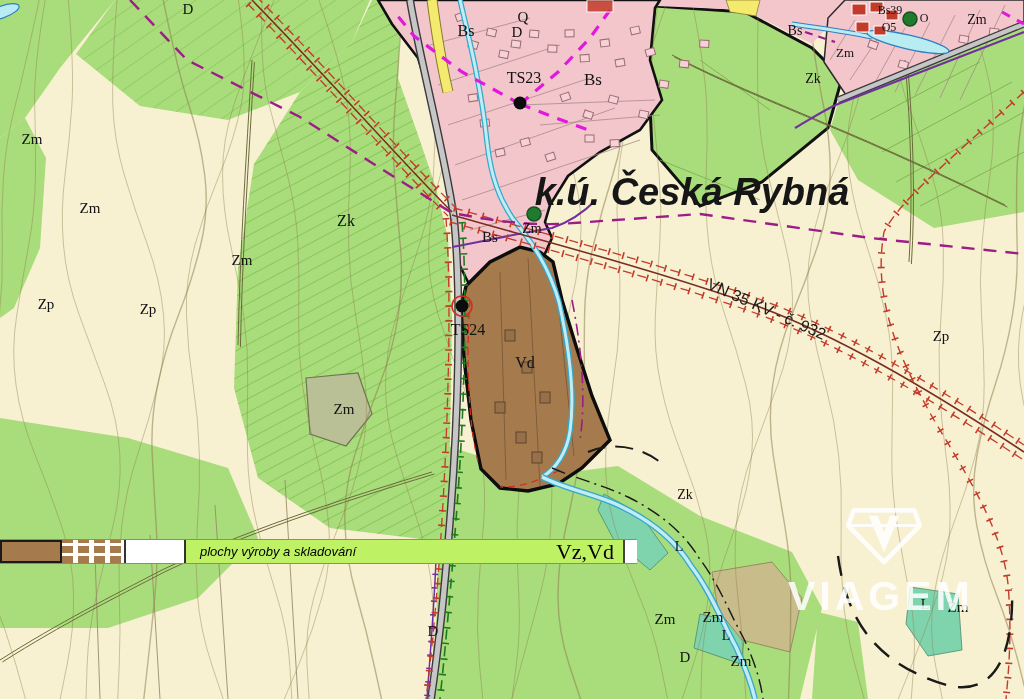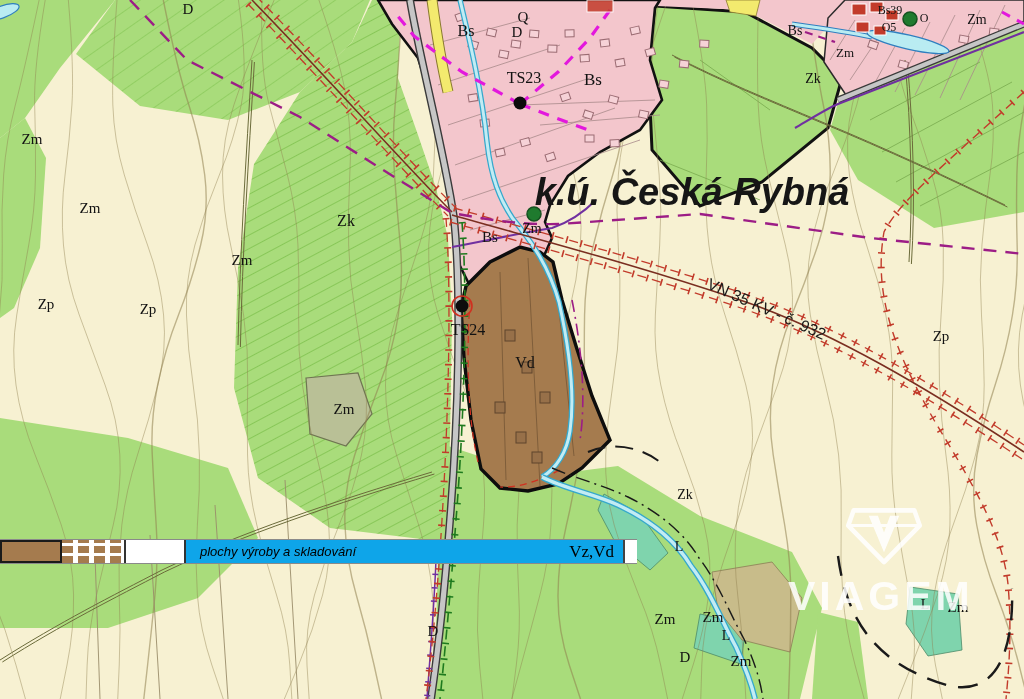--- a/index.html
+++ b/index.html
@@ -12,29 +12,29 @@
   html,body{margin:0;padding:0;background:#333;}
   .stage{position:relative;width:1024px;height:699px;overflow:hidden;
          font-family:"Liberation Sans",sans-serif;background:var(--cream);}
   svg.mapsvg{position:absolute;left:0;top:0;}
   .lbl{font-family:"Liberation Serif",serif;fill:#121212;text-anchor:middle;}
   .title-label{font-family:"Liberation Sans",sans-serif;font-style:italic;
                font-weight:600;fill:#161616;text-anchor:middle;}
   .vn-label{font-family:"Liberation Sans",sans-serif;fill:#1b1b1b;}
   
   .legend{position:absolute;left:0;top:539px;width:637px;height:23px;display:flex;
-          background:#0ea5e9;border-top:1px solid #8a8a8a;border-bottom:1px solid #8a8a8a;}
+          background:#bef264;border-top:1px solid #8a8a8a;border-bottom:1px solid #8a8a8a;}
   .sw-brown{width:62px;background:var(--brown);border:2px solid #1a1a1a;box-sizing:border-box;}
   .sw-dash{width:62px;box-sizing:border-box;background-color:#fff;
     background-image:
       repeating-linear-gradient(0deg, rgba(255,255,255,0) 0 7px, #fff 7px 10px),
       repeating-linear-gradient(90deg, var(--brown) 0 11px, #fff 11px 16px);}
   .sw-white{width:62px;background:#fff;border-left:2px solid #333;border-right:2px solid #333;box-sizing:border-box;}
   .legend-text{flex:1;font-style:italic;font-size:13px;line-height:23px;padding-left:14px;color:#000;}
-  .legend-code{font-family:"Liberation Serif",serif;font-size:17px;line-height:23px;padding:0 9px;color:#000;}
+  .legend-code{font-family:"Liberation Serif",serif;font-size:22px;line-height:23px;padding:0 9px;color:#000;}
   .legend-end{width:12px;background:#fff;border-left:2px solid #444;}
   
   .watermark{position:absolute;left:788px;top:506px;width:240px;color:rgba(255,255,255,.86);}
   .wm-diamond{margin-left:58px;opacity:.88;}
   .wm-text{font-size:41px;font-weight:bold;letter-spacing:4px;line-height:1;margin-top:4px;}
 </style>
 </head>
 <body>
 
 <div class="stage">

